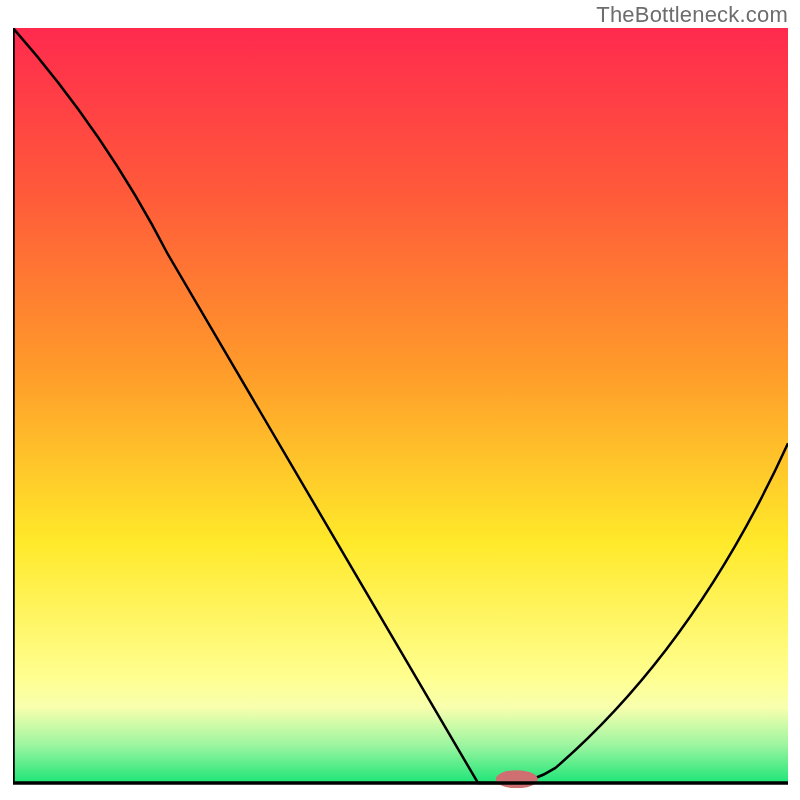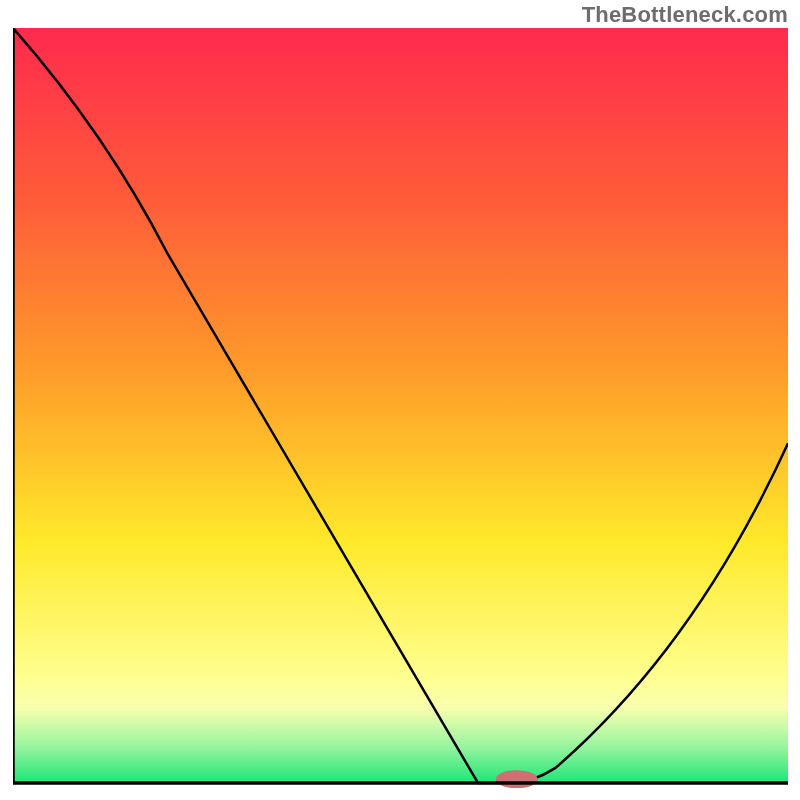--- a/index.html
+++ b/index.html
@@ -14,21 +14,21 @@
     position: relative;
     width: 800px;
     height: 800px;
   }
   .watermark {
     position: absolute;
     top: 2px;
     right: 12px;
     font-family: Arial, Helvetica, sans-serif;
     font-size: 22px;
-    font-weight: 700;
+    font-weight: 400;
     color: #6d6d6d;
     letter-spacing: 0.2px;
     z-index: 5;
   }
   .plot-wrap {
     position: absolute;
     left: 13px;
     top: 28px;
     width: 775px;
     height: 760px;

